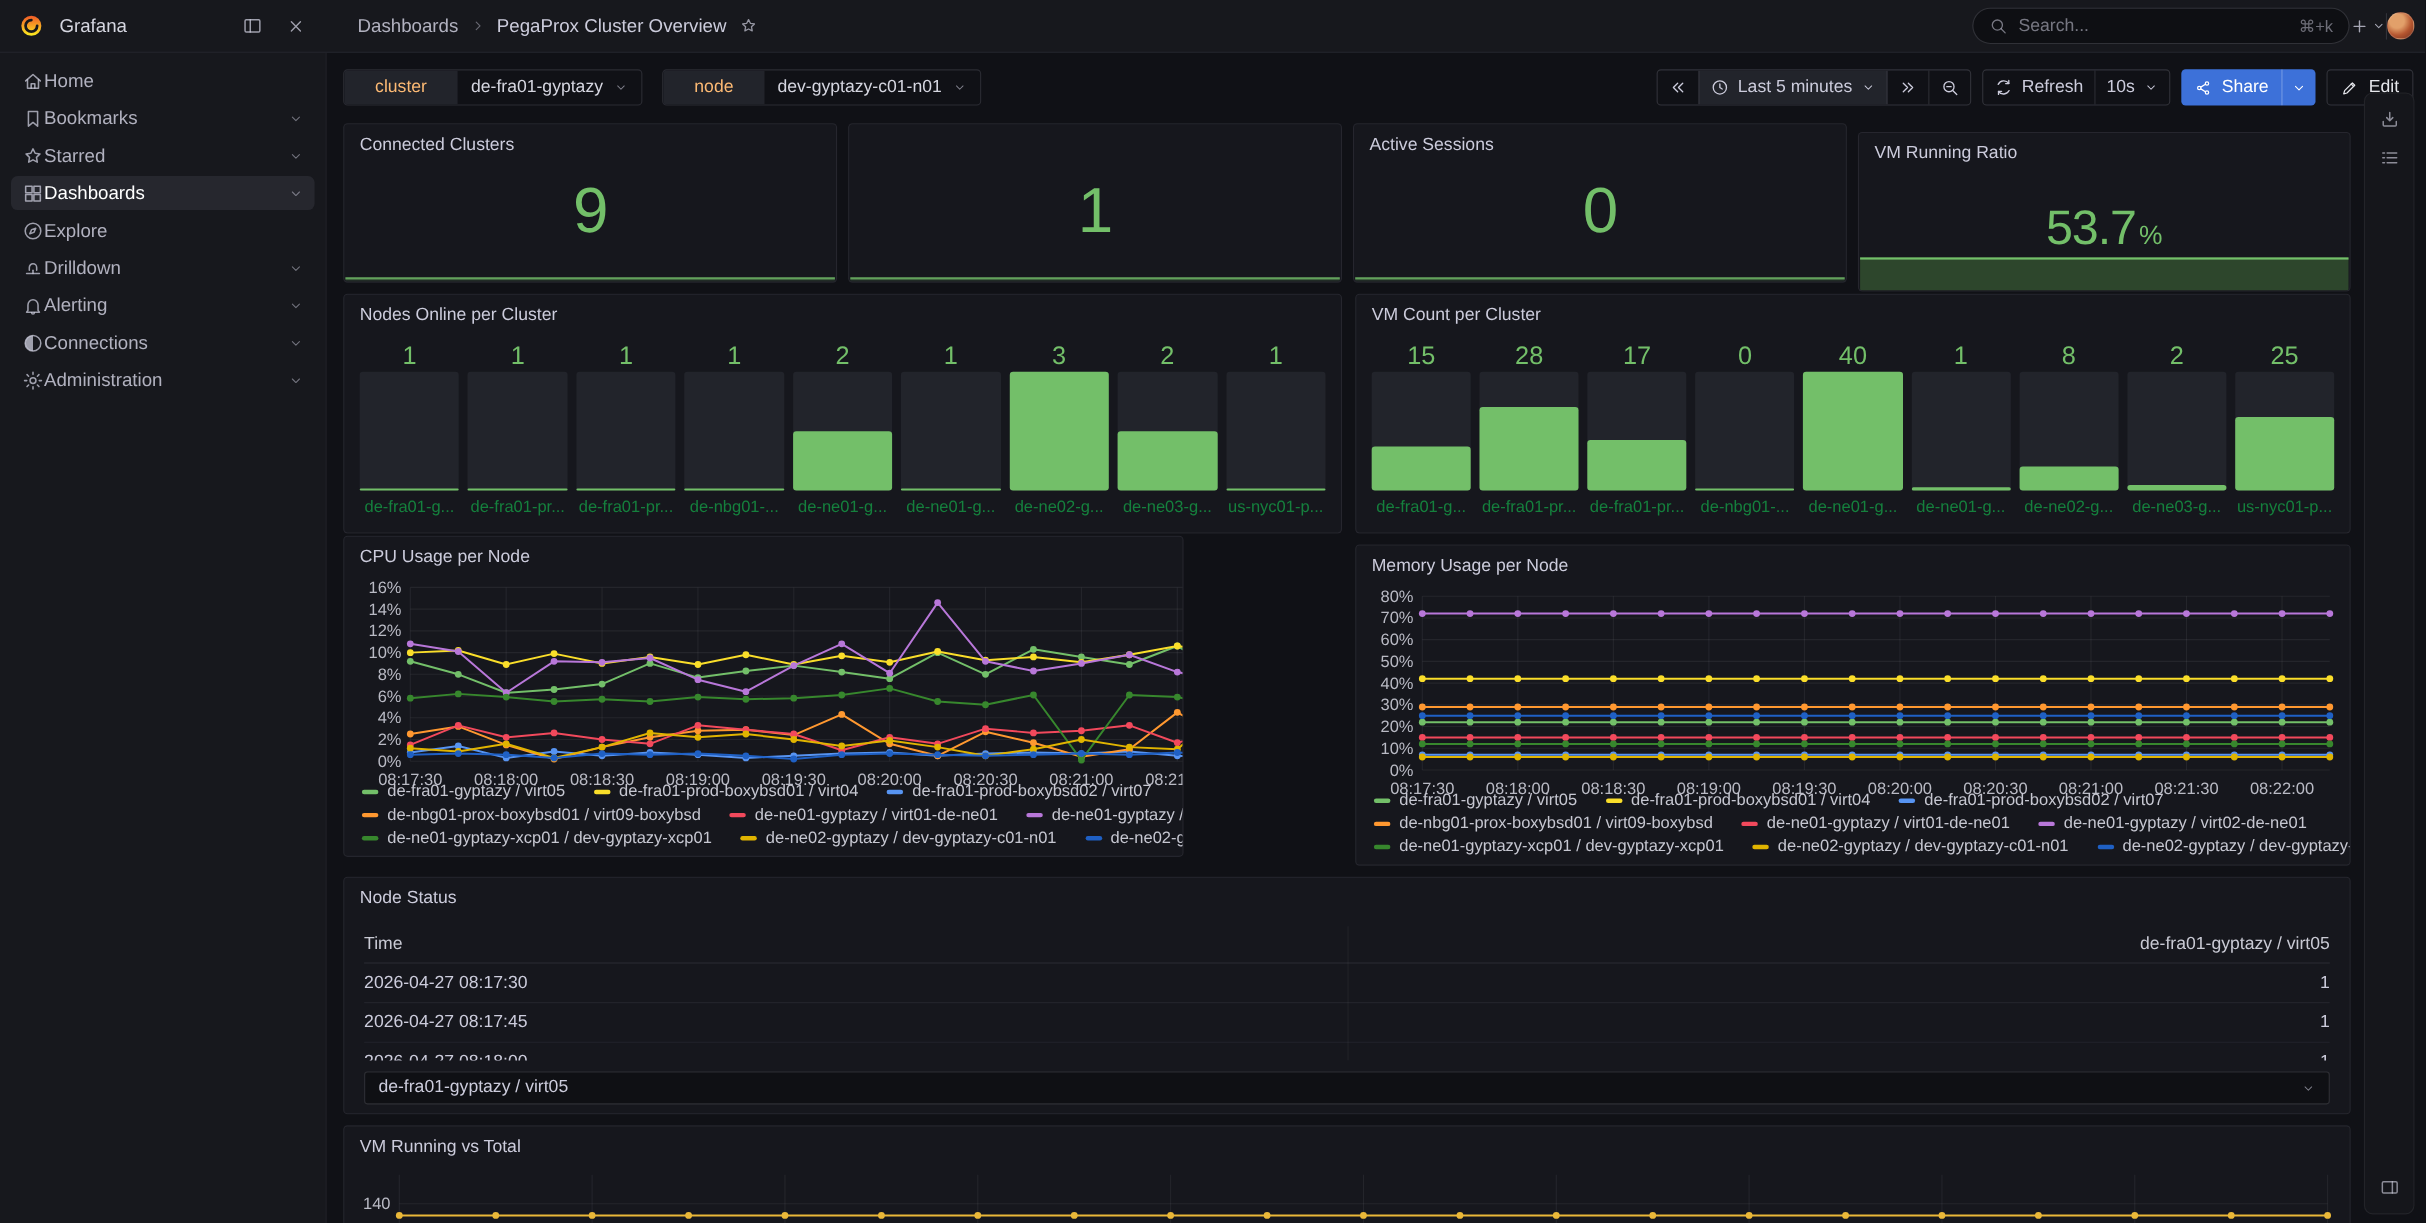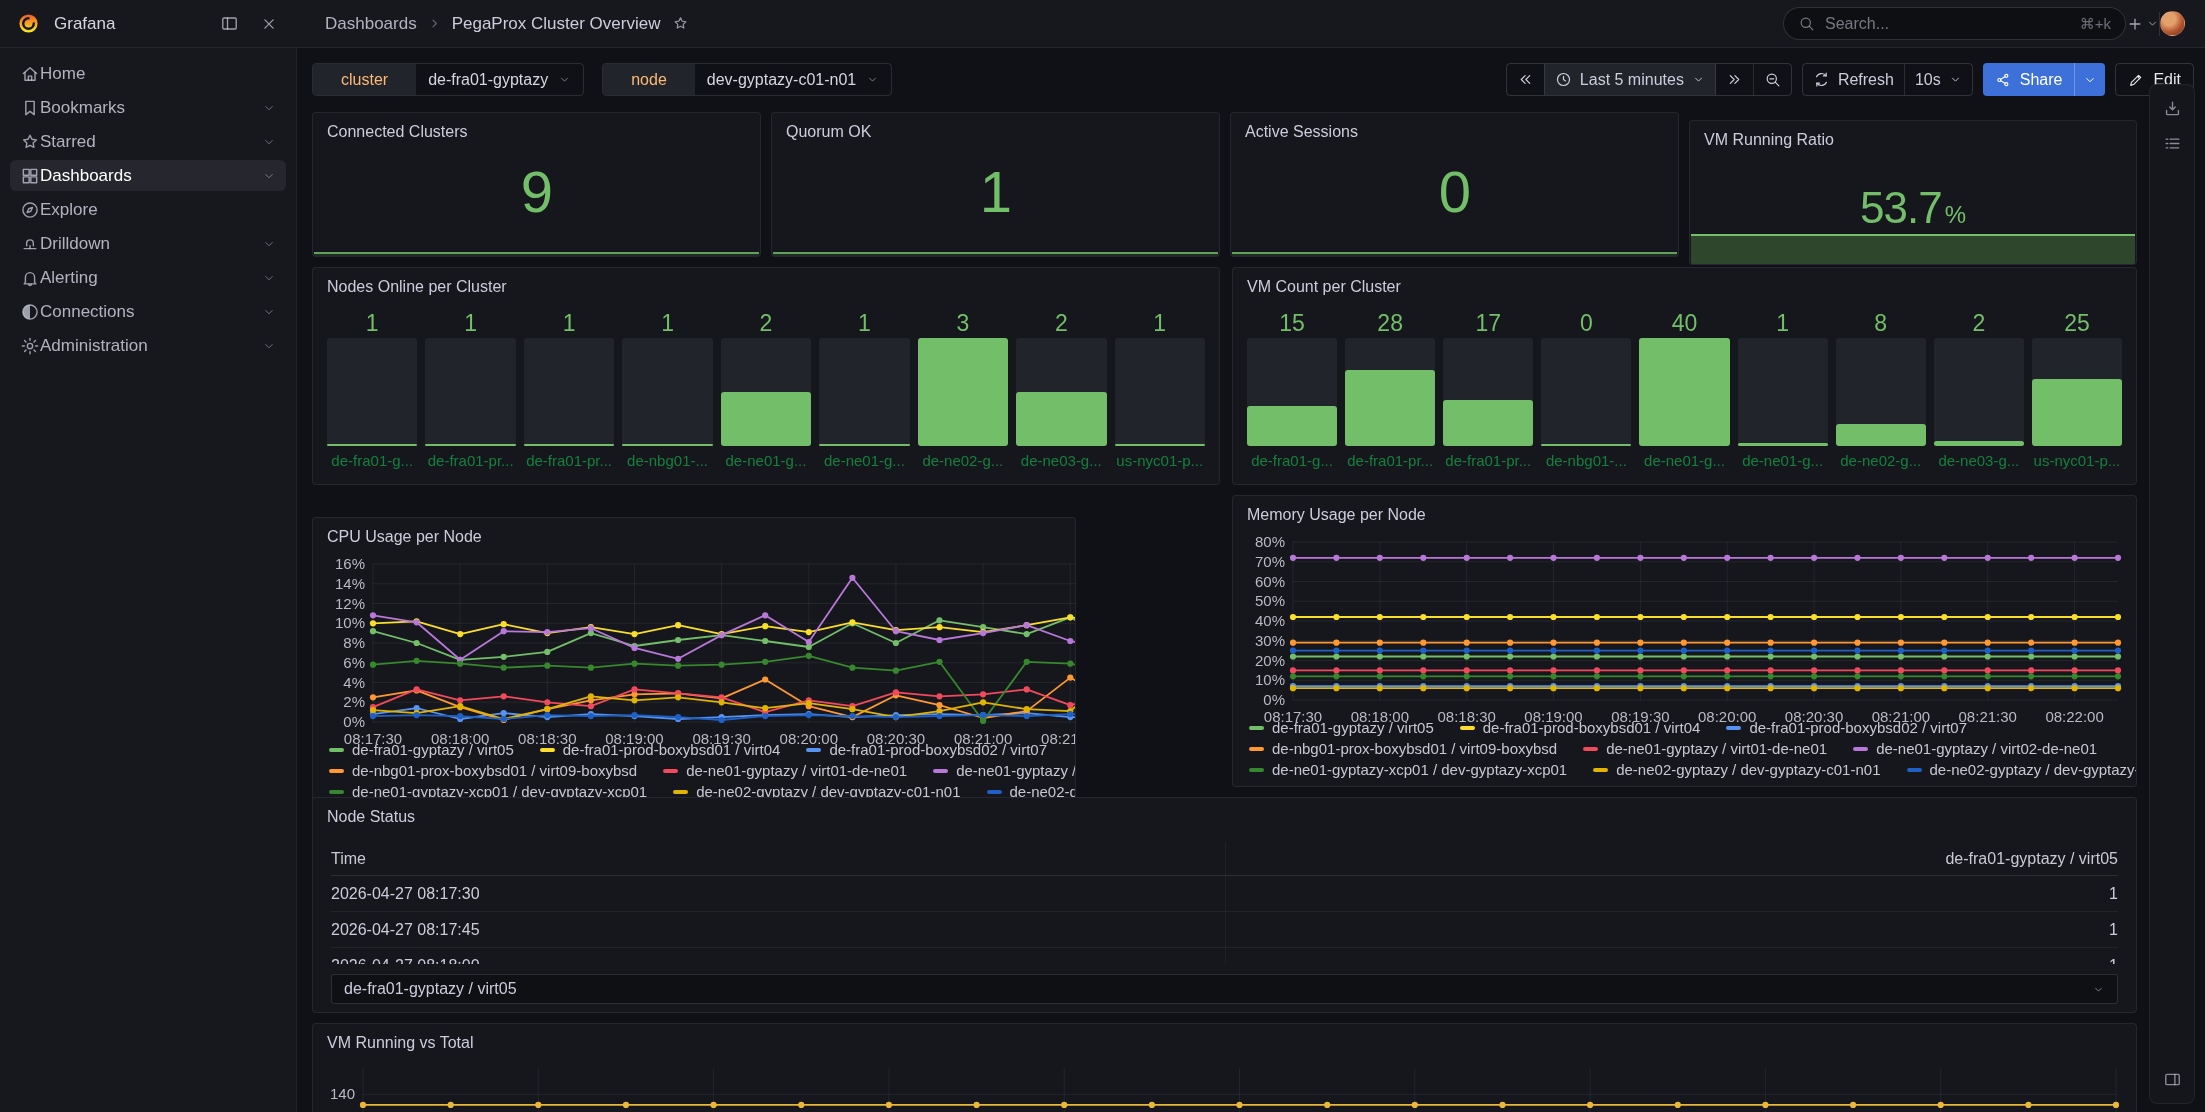--- a/index.html
+++ b/index.html
@@ -14,21 +14,21 @@
   .topnav-left{width:297px;flex:0 0 297px;display:flex;align-items:center;gap:12px;padding:0 14px}
   .brand{font-size:17px;color:#D5D6E0}
   .tn-spacer{flex:1}
   .icon-btn{color:rgba(204,204,220,.75);display:flex;align-items:center;justify-content:center;
     width:28px;height:28px;border-radius:4px;cursor:pointer}
   .breadcrumb{display:flex;align-items:center;gap:10px;padding-left:28px;font-size:17px}
   .crumb-parent{color:rgba(204,204,220,.85);cursor:pointer;text-decoration:none}
   .crumb-sep{color:rgba(204,204,220,.45);display:flex}
   .crumb-current{color:#CCCCDC}
   .crumb-star{color:rgba(204,204,220,.7);display:flex;margin-left:2px;cursor:pointer}
-  .topnav-right{margin-left:auto;display:flex;align-items:center;gap:0;padding-right:20px}
+  .topnav-right{margin-left:auto;display:flex;align-items:center;gap:0;padding-right:10px}
   .searchbar{width:343px;height:33px;border:1px solid rgba(204,204,220,.18);border-radius:17px;
     background:#0E0F13;display:flex;align-items:center;gap:10px;padding:0 14px;
     color:rgba(204,204,220,.55);font-size:16px;cursor:text}
   .kbd{margin-left:auto;color:rgba(204,204,220,.5);font-size:15px}
   .plus-btn{display:flex;align-items:center;gap:2px;color:rgba(204,204,220,.8);cursor:pointer}
   .tn-divider{width:1px;height:24px;background:rgba(204,204,220,.15)}
   .avatar{width:25px;height:25px;border-radius:50%;cursor:pointer;
     background:radial-gradient(circle at 35% 30%,#E2A06A 0 30%,#B4552F 60%,#6C2F1F 100%);
     border:1px solid rgba(255,255,255,.15)}
 
@@ -421,21 +421,20 @@
     </div>
 
     <section class="panel" style="left:15px;top:64px;width:449px;height:145px">
       <div class="p-title">Connected Clusters</div>
       <div class="stat-wrap">
           <span class="stat-value">9</span>
         </div>
       <div class="spark"></div>
     </section>
     <section class="panel" style="left:474px;top:64px;width:449px;height:145px">
-      <div class="p-title">Quorum OK</div>
       <div class="stat-wrap">
           <span class="stat-value">1</span>
         </div>
       <div class="spark"></div>
     </section>
     <section class="panel" style="left:933px;top:64px;width:449px;height:145px">
       <div class="p-title">Active Sessions</div>
       <div class="stat-wrap">
           <span class="stat-value">0</span>
         </div>
@@ -582,21 +581,21 @@
           <div class="bg-col">
             <div class="bg-val">25</div>
             <div class="bg-track">
               <div class="bg-fill" style="height:62.5%"></div>
             </div>
             <div class="bg-cat">us-nyc01-p...</div>
           </div>
         </div>
     </section>
 
-    <section class="panel" style="left:15px;top:469px;width:764px;height:292px">
+    <section class="panel" style="left:15px;top:439px;width:764px;height:292px">
       <div class="p-title">CPU Usage per Node</div>
       <div class="ts-chart" id="chart-cpu"><svg width="880" height="192" viewBox="0 0 880 192">
             <line class="grid" x1="46" y1="166" x2="874" y2="166"></line>
             <text class="axis" x="38" y="171" text-anchor="end">0%</text>
             <line class="grid" x1="46" y1="146.25" x2="874" y2="146.25"></line>
             <text class="axis" x="38" y="151.25" text-anchor="end">2%</text>
             <line class="grid" x1="46" y1="126.5" x2="874" y2="126.5"></line>
             <text class="axis" x="38" y="131.5" text-anchor="end">4%</text>
             <line class="grid" x1="46" y1="106.75" x2="874" y2="106.75"></line>
             <text class="axis" x="38" y="111.75" text-anchor="end">6%</text>

